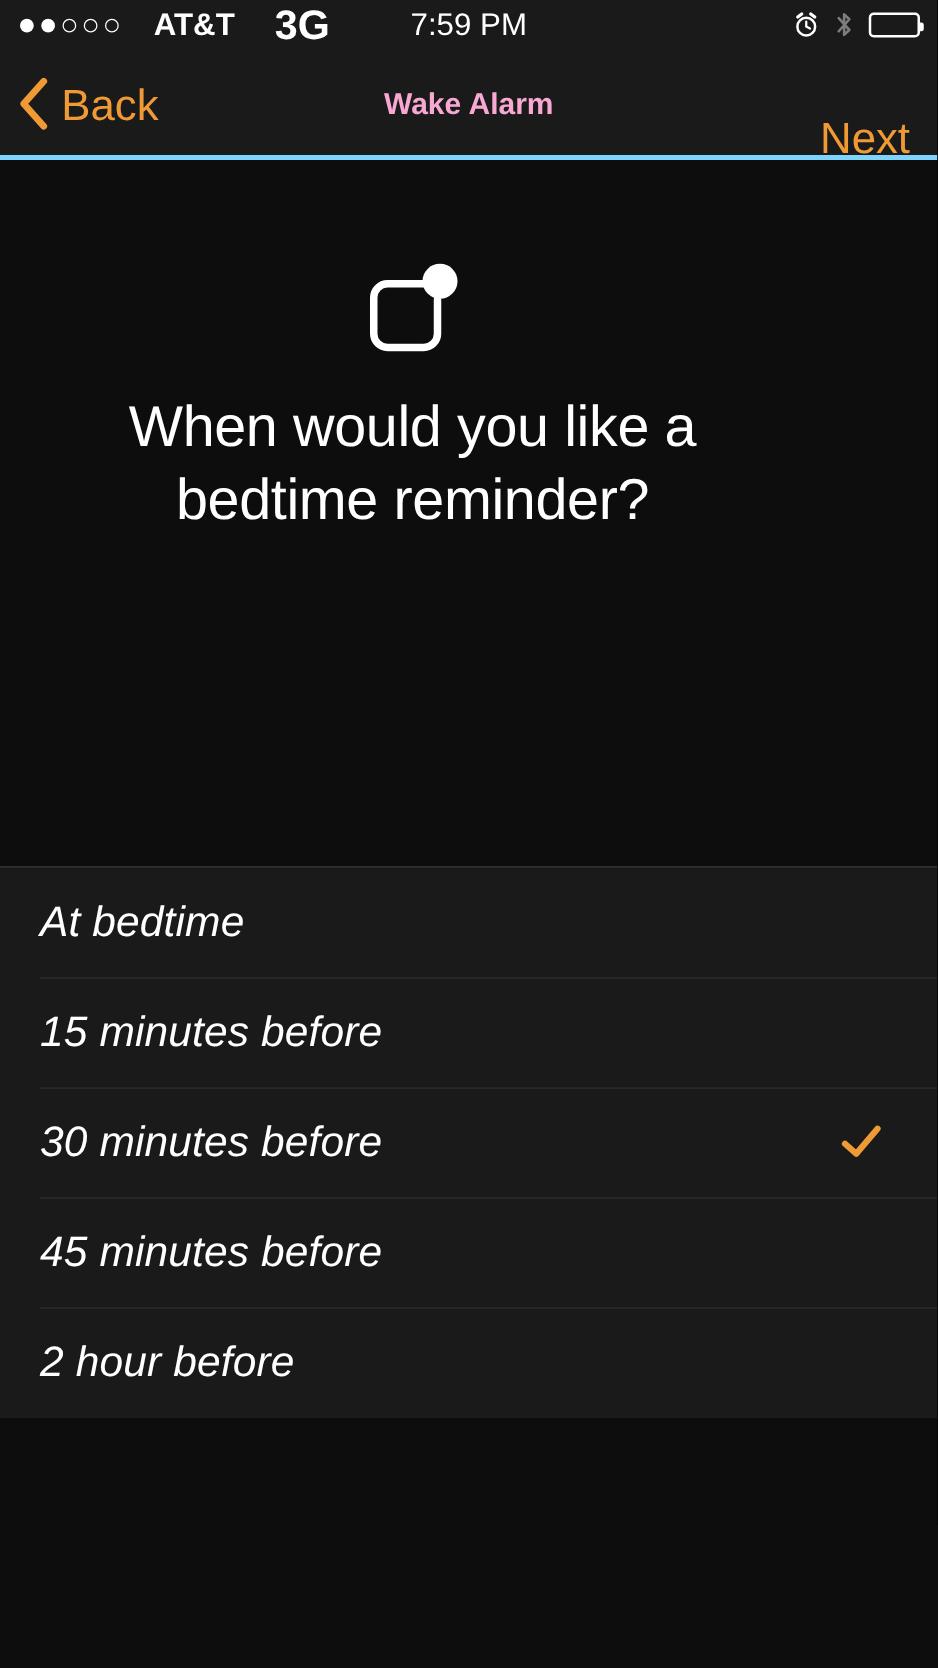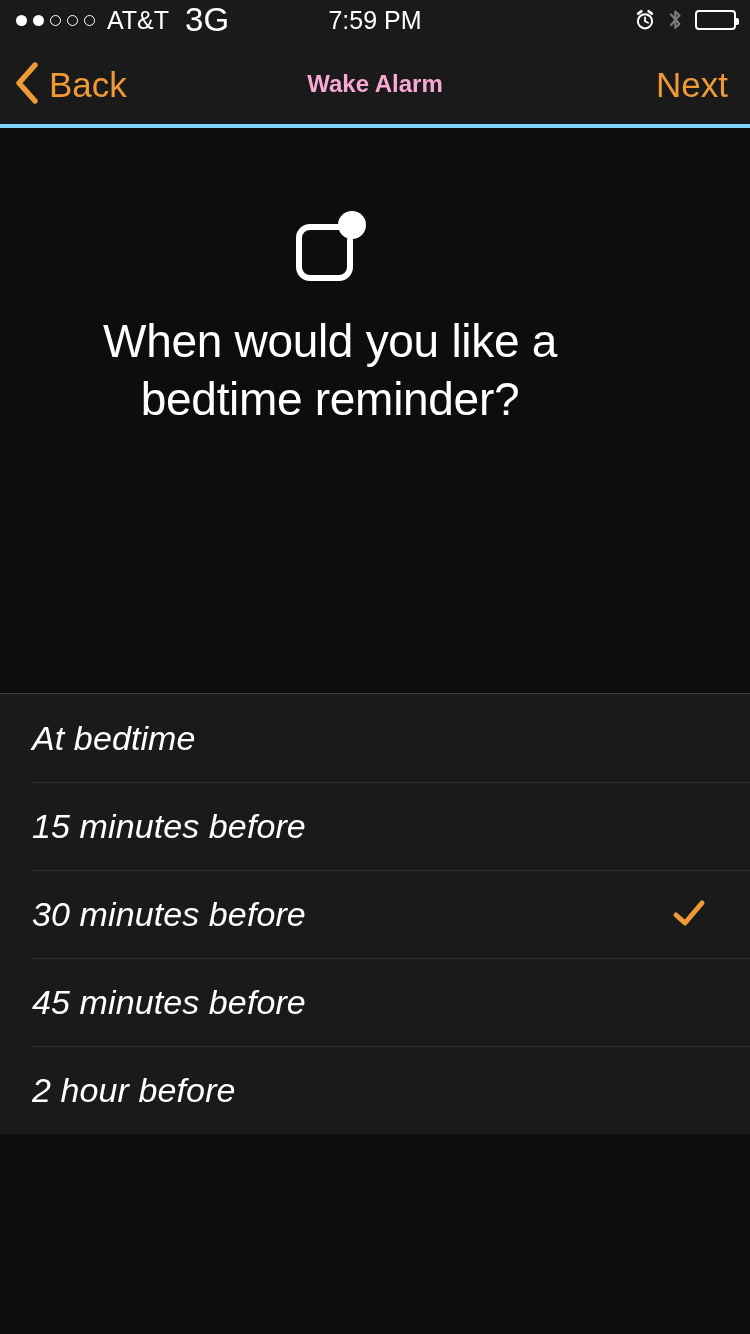--- a/index.html
+++ b/index.html
@@ -27,21 +27,22 @@
     height: 40px;
     background: #1a1a1a;
     color: #fff;
   }
   .sb-left {
     position: absolute;
     left: 16px; top: 0;
     height: 40px;
     display: flex;
     align-items: center;
-    gap: 0px;
+    gap: 16px;
+    font-weight: bold;
   }
   .dots {
     display: flex;
     align-items: center;
     gap: 6px;
     margin-right: 12px;
   }
   .dot {
     width: 11px; height: 11px;
     border-radius: 50%;
@@ -139,21 +140,21 @@
     text-align: center;
     color: #f9a8d4;
     font-size: 24px;
     font-weight: 700;
   }
   #next-button {
     position: absolute;
     right: 22px; top: 0;
     height: 88px;
     display: flex;
-    align-items: center;
+    align-items: flex-end;
     cursor: pointer;
     background: none;
     border: 0;
     padding: 0;
   }
 
   
   #hero {
     position: absolute;
     top: 129px; left: 0;

